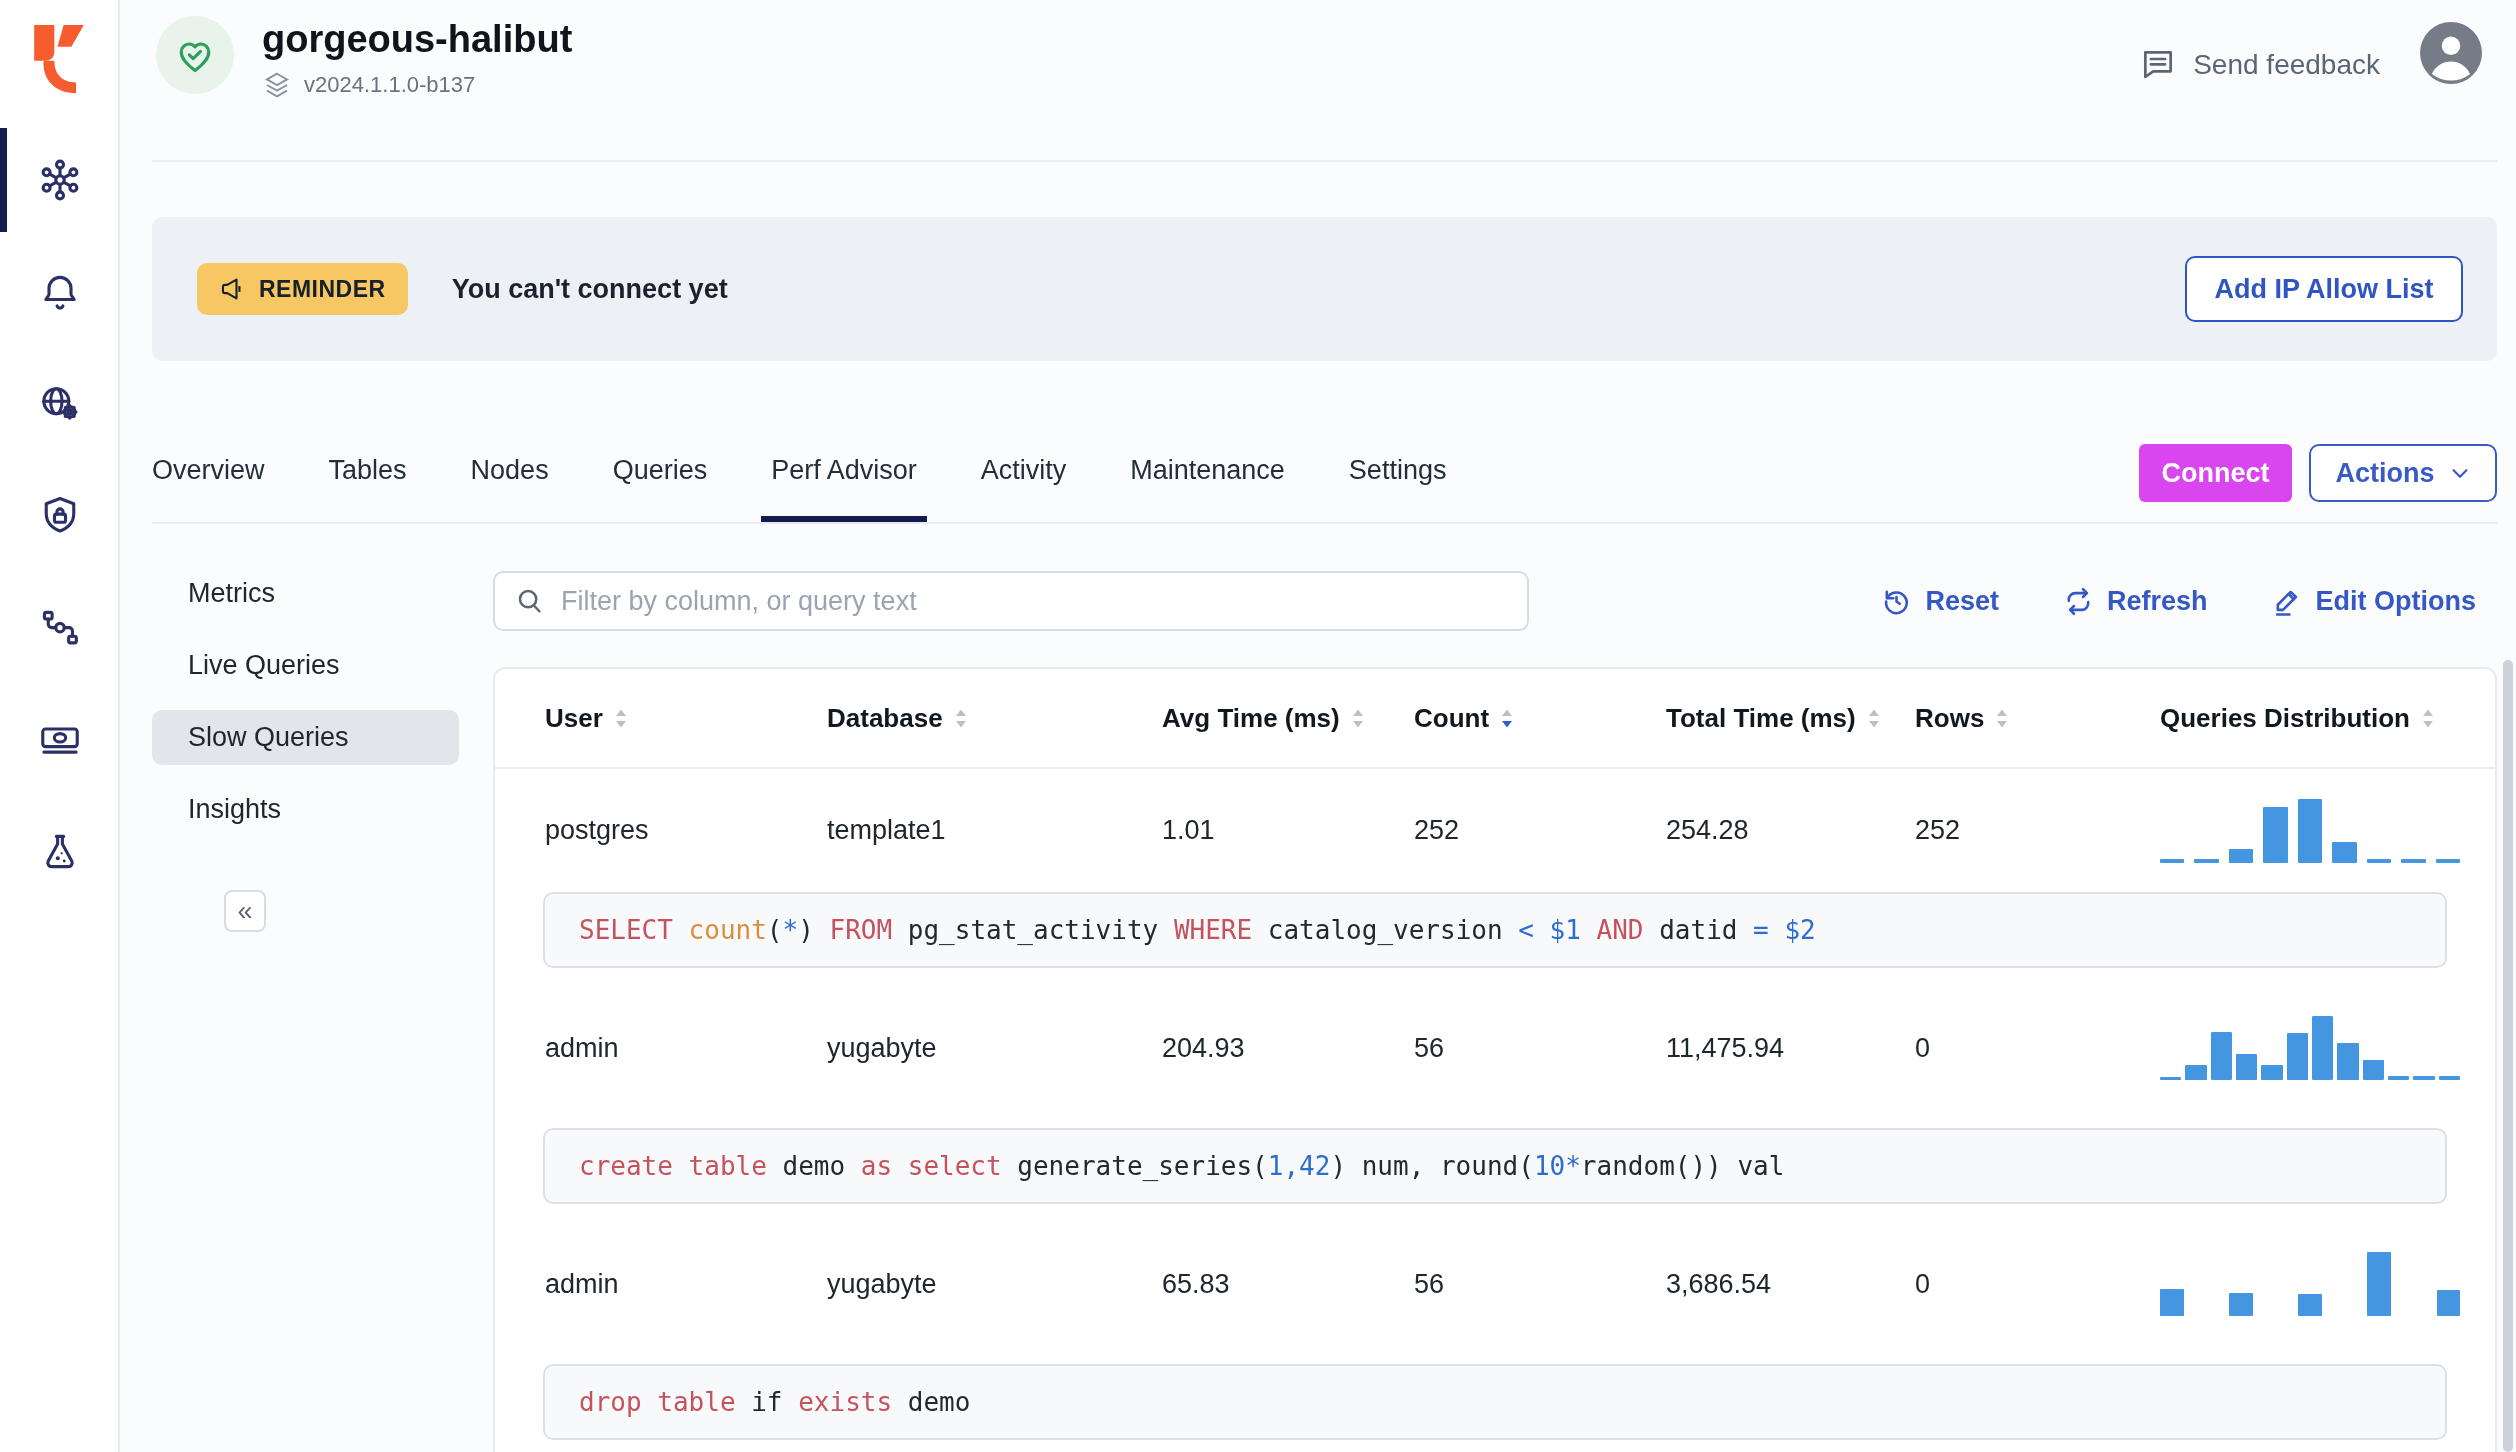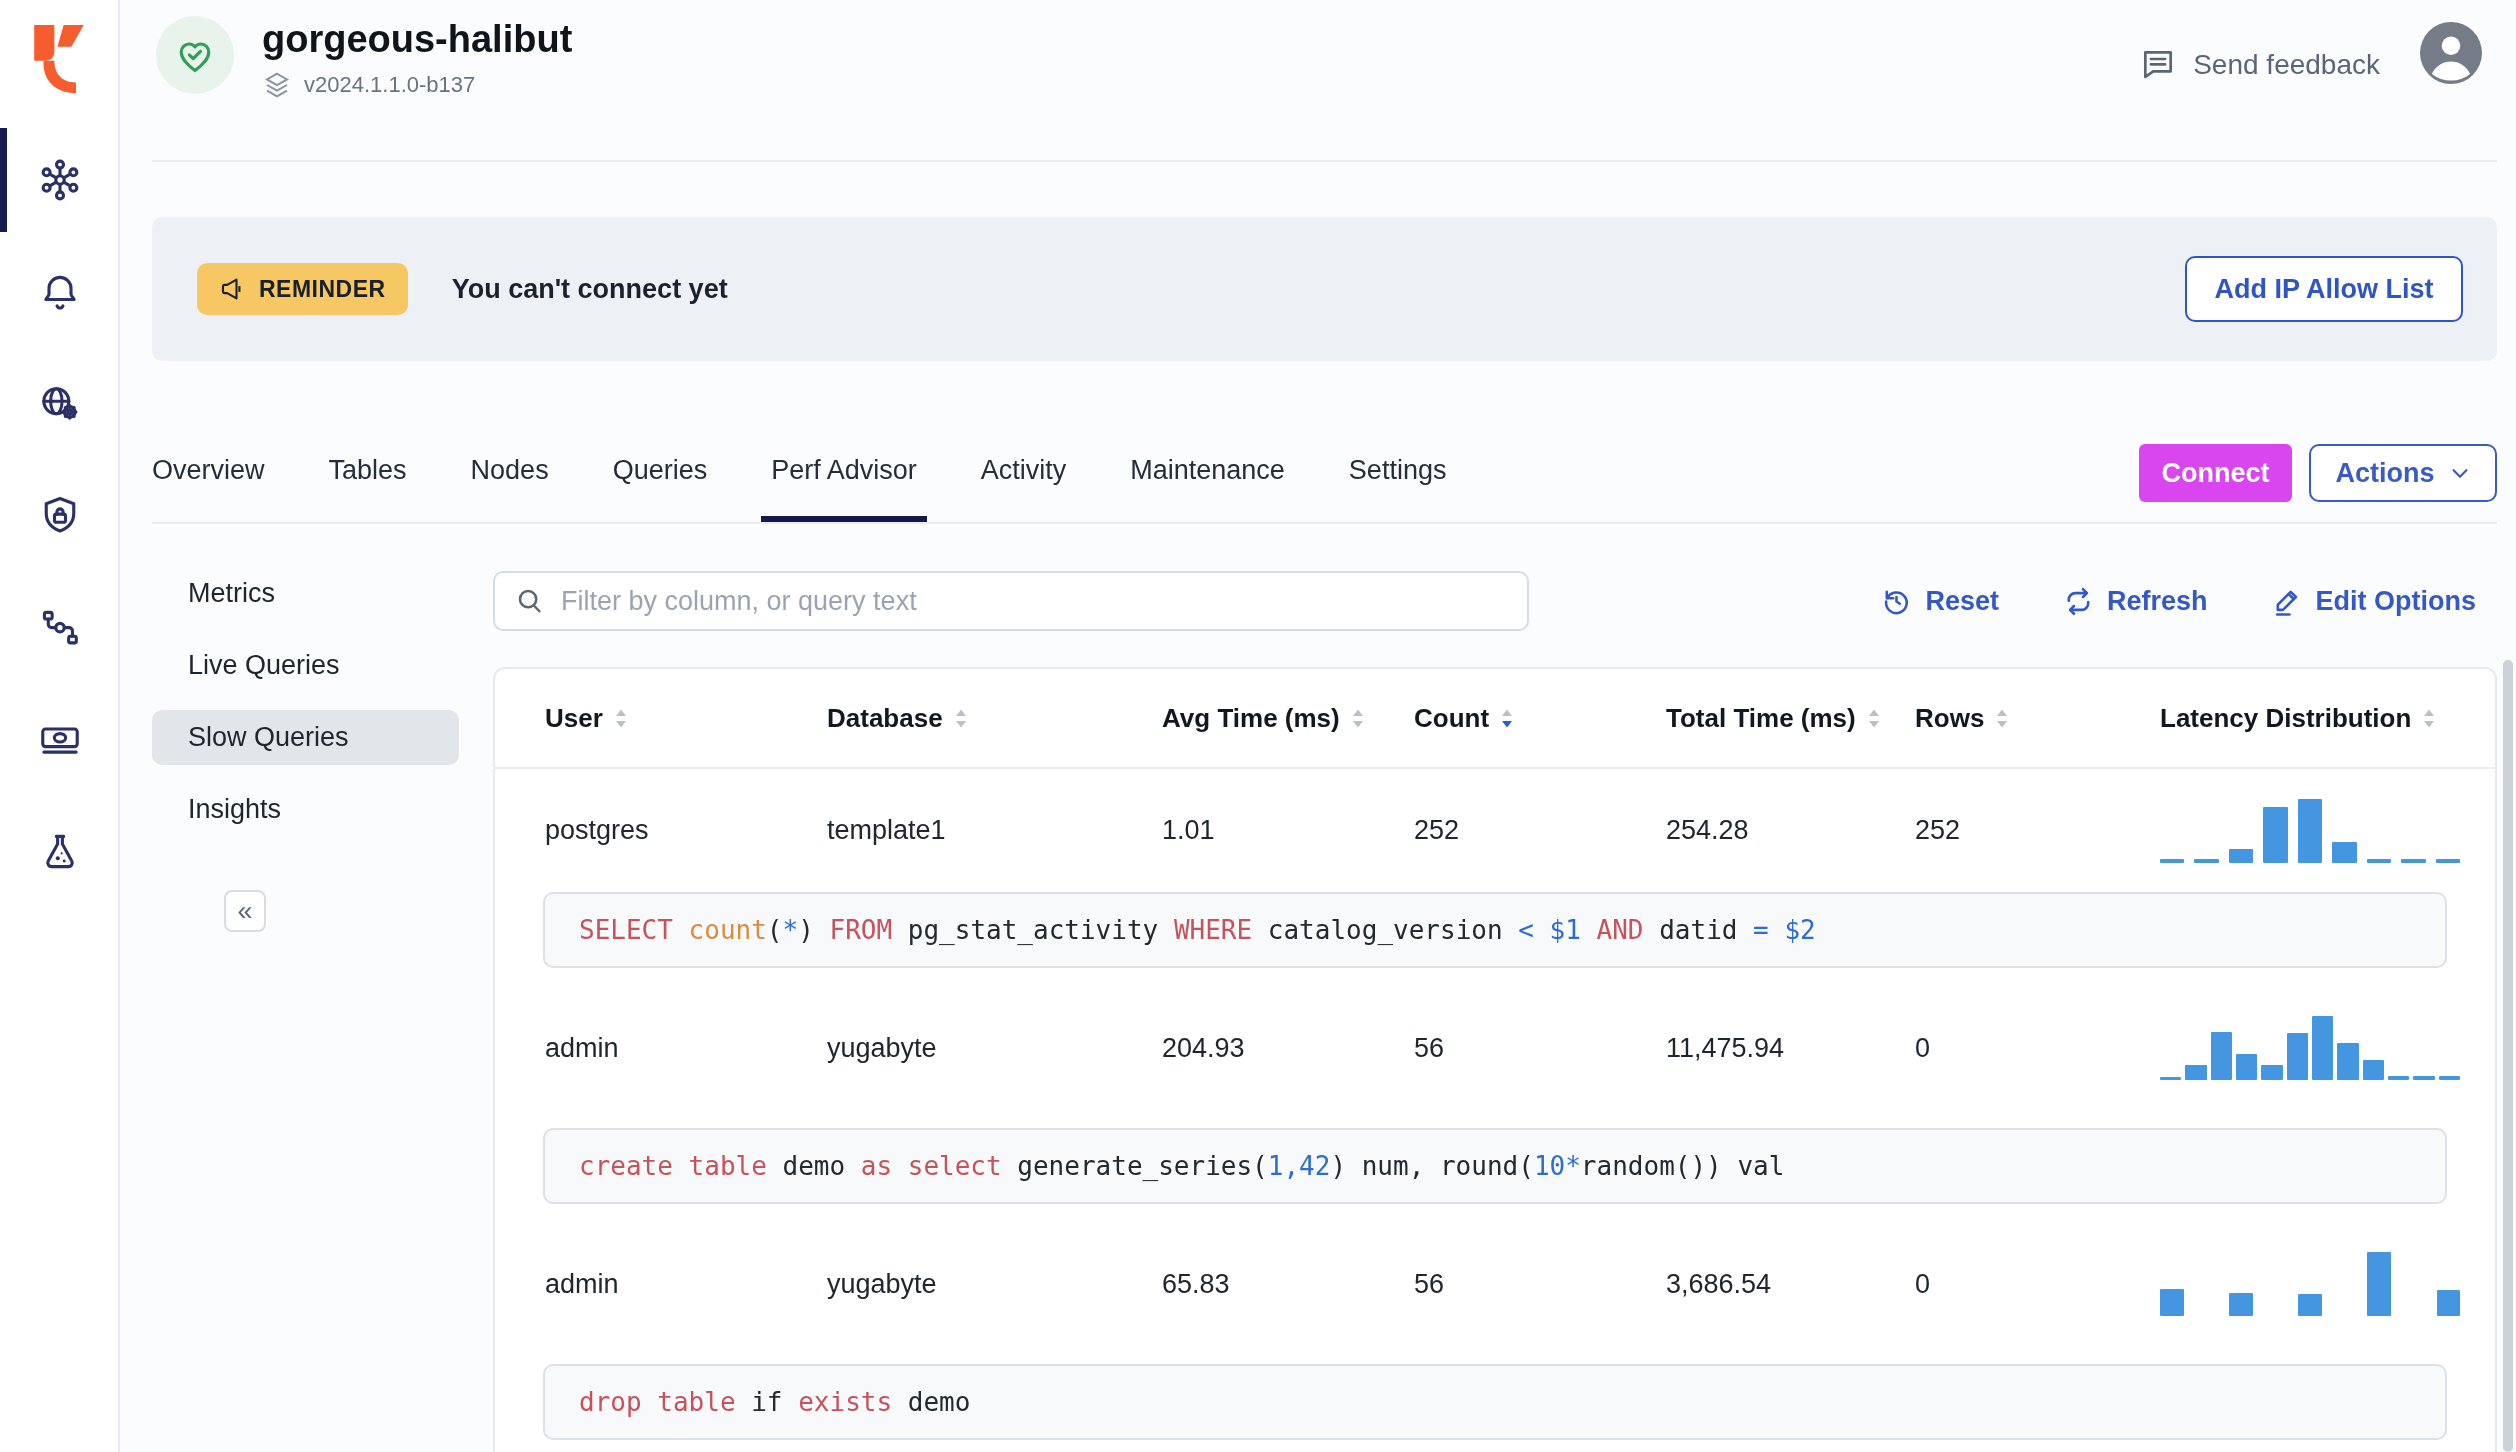--- a/index.html
+++ b/index.html
@@ -360,21 +360,21 @@
         </svg>
       </div>
       <div class="th">
         <span>Rows</span>
         <svg width="16" height="23" viewBox="0 0 16 23">
           <path d="M8 2.5l5 6.5H3z" fill="#b9c0c8"></path>
           <path d="M8 20.5l-5-6.5h10z" fill="#b9c0c8"></path>
         </svg>
       </div>
       <div class="th">
-        <span>Latency Distribution</span>
+        <span>Queries Distribution</span>
         <svg width="16" height="23" viewBox="0 0 16 23">
           <path d="M8 2.5l5 6.5H3z" fill="#b9c0c8"></path>
           <path d="M8 20.5l-5-6.5h10z" fill="#b9c0c8"></path>
         </svg>
       </div>
     </div>
   <div id="tbody">
       <div class="row-group">
         <div class="data-row">
           <div>postgres</div>

